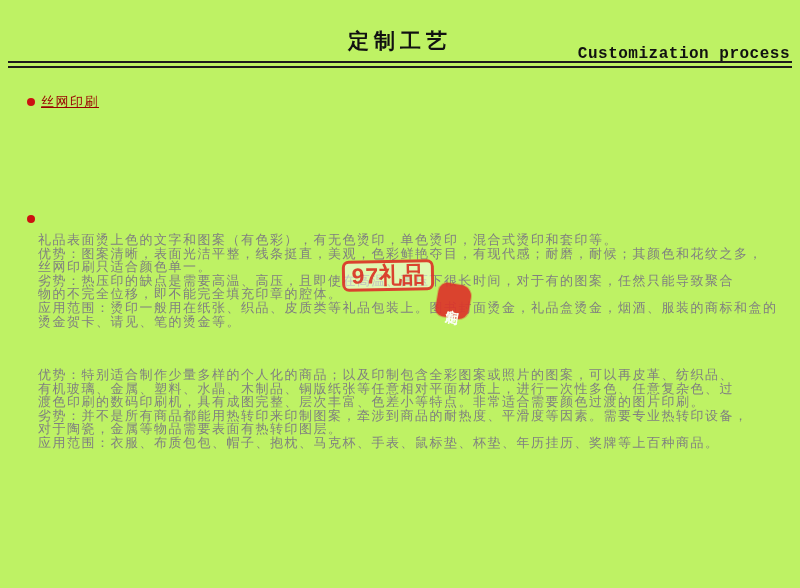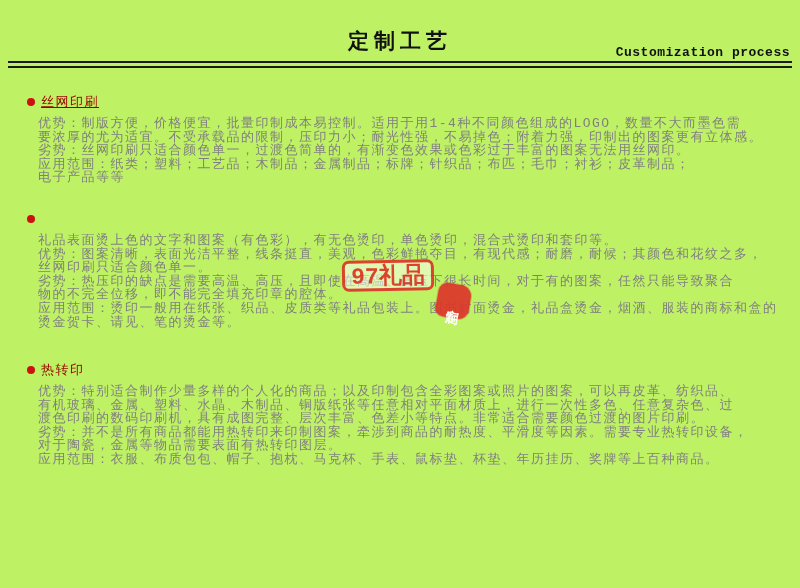--- a/index.html
+++ b/index.html
@@ -14,21 +14,21 @@
   }
   
   .page-title {
     position:absolute; top:27px; left:0; width:100%;
     text-align:center;
     font-size:21px; font-weight:bold; color:var(--header-black);
     letter-spacing:5px;
   }
   .page-subtitle {
     position:absolute; top:45px; right:10px;
-    font-size:13px; font-weight:bold; color:var(--header-black);
+    font-size:16px; font-weight:bold; color:var(--header-black);
     letter-spacing:0.5px;
   }
   .header-divider {
     position:absolute; top:61px; left:8px; width:784px; height:7px;
     border-top:2px solid #1c1c1c;
     border-bottom:2px solid #1c1c1c;
   }
   
   .section { position:absolute; left:27px; width:770px; }
   .sec-head { display:flex; align-items:center; height:16px; }
@@ -84,45 +84,36 @@
 
   <div class="page-title">定制工艺</div>
   <div class="page-subtitle">Customization process</div>
   <div class="header-divider"></div>
 
   <div class="section section-1">
     <div class="sec-head">
       <span class="bullet"></span>
       <span class="sec-title underlined">丝网印刷</span>
     </div>
-    <div class="sec-body">优势：制版方便，价格便宜，批量印制成本易控制。适用于用1-4种不同颜色组成的LOGO，数量不大而墨色需
-要浓厚的尤为适宜。不受承载品的限制，压印力小；耐光性强，不易掉色；附着力强，印制出的图案更有立体感。
-劣势：丝网印刷只适合颜色单一，过渡色简单的，有渐变色效果或色彩过于丰富的图案无法用丝网印。
-应用范围：纸类；塑料；工艺品；木制品；金属制品；标牌；针织品；布匹；毛巾；衬衫；皮革制品；
-电子产品等等</div>
   </div>
 
   <div class="section section-2">
     <div class="sec-head">
       <span class="bullet"></span>
     </div>
     <div class="sec-body">礼品表面烫上色的文字和图案（有色彩），有无色烫印，单色烫印，混合式烫印和套印等。
 优势：图案清晰，表面光洁平整，线条挺直，美观，色彩鲜艳夺目，有现代感；耐磨，耐候；其颜色和花纹之多，
 丝网印刷只适合颜色单一。
 劣势：热压印的缺点是需要高温、高压，且即使在高温、高压下很长时间，对于有的图案，任然只能导致聚合
 物的不完全位移，即不能完全填充印章的腔体。
 应用范围：烫印一般用在纸张、织品、皮质类等礼品包装上。图书封面烫金，礼品盒烫金，烟酒、服装的商标和盒的
 烫金贺卡、请见、笔的烫金等。</div>
   </div>
 
   <div class="section section-3">
-    <div class="sec-head">
-      <span class="bullet"></span>
-      <span class="sec-title">热转印</span>
-    </div>
     <div class="sec-body">优势：特别适合制作少量多样的个人化的商品；以及印制包含全彩图案或照片的图案，可以再皮革、纺织品、
 有机玻璃、金属、塑料、水晶、木制品、铜版纸张等任意相对平面材质上，进行一次性多色、任意复杂色、过
 渡色印刷的数码印刷机，具有成图完整、层次丰富、色差小等特点。非常适合需要颜色过渡的图片印刷。
 劣势：并不是所有商品都能用热转印来印制图案，牵涉到商品的耐热度、平滑度等因素。需要专业热转印设备，
 对于陶瓷，金属等物品需要表面有热转印图层。
 应用范围：衣服、布质包包、帽子、抱枕、马克杯、手表、鼠标垫、杯垫、年历挂历、奖牌等上百种商品。</div>
   </div>
 
 
   <div class="watermark">

